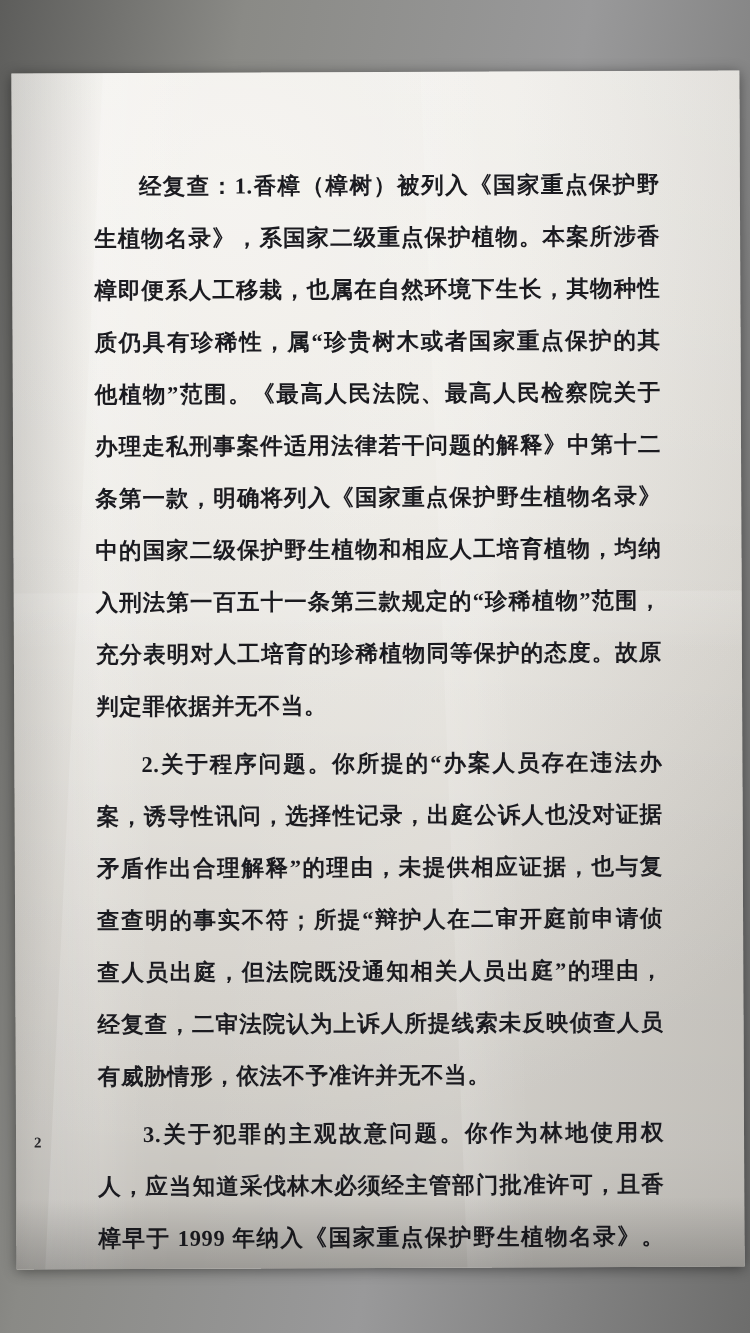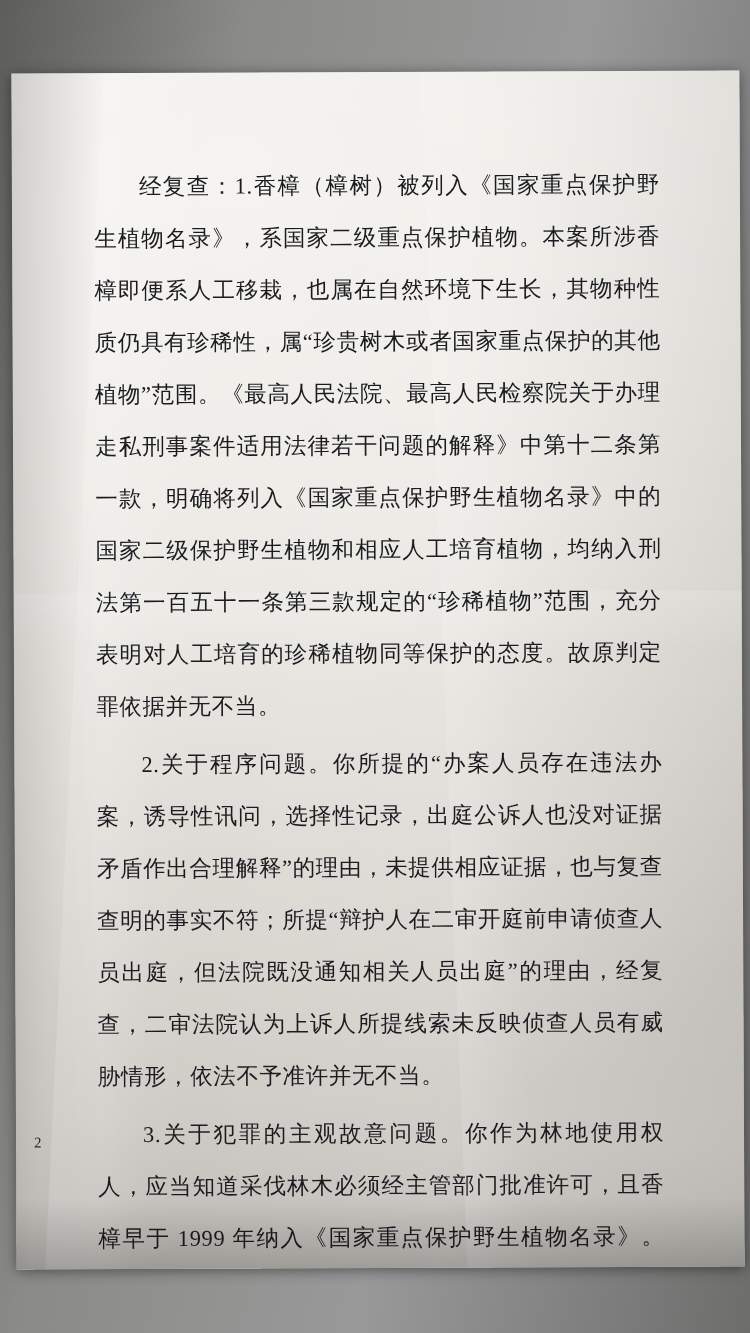--- a/index.html
+++ b/index.html
@@ -13,20 +13,21 @@
     overflow: hidden;
     font-family: "Liberation Serif", "DejaVu Serif", serif;
   }
 
   #page {
     position: relative;
     width: 750px;
     height: 1333px;
     background: #7b7b78;
     overflow: hidden;
+    font-weight: bold;
   }
 
   
   .backdrop {
     position: absolute;
     inset: 0;
     background:
       linear-gradient(100deg, #5d5d5b 0%, #8a8a86 25%, #99999a 60%, #6d6d6c 100%);
   }
 

